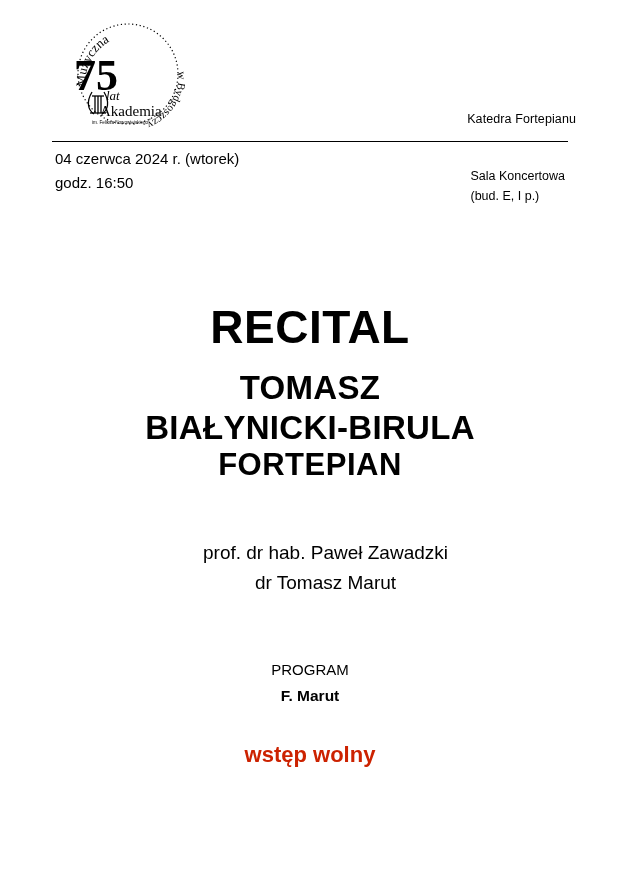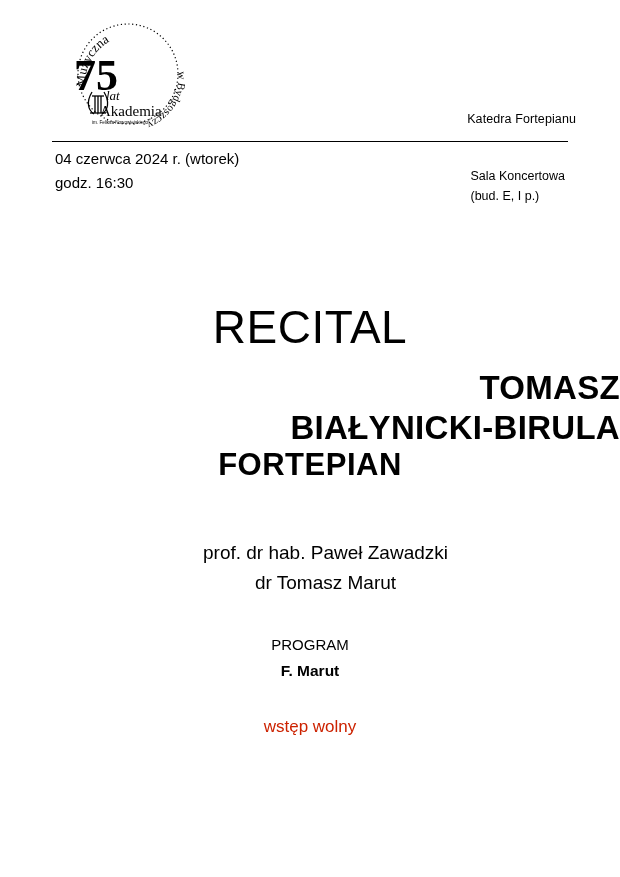--- a/index.html
+++ b/index.html
@@ -77,35 +77,34 @@
   .center {
     position: absolute;
     left: 0;
     right: 0;
     top: 300px;
     text-align: center;
   }
 
   .title-1 {
     font-size: 46px;
-    font-weight: normal;
+    font-weight: bold;
     line-height: 1.18;
     letter-spacing: 0.5px;
   }
   .title-1 .line {
     display: block;
   }
 
   .performer {
     margin-top: 14px;
     font-size: 33px;
     font-weight: bold;
     line-height: 1.2;
     letter-spacing: 0.3px;
-    text-align: right;
   }
   .performer .line {
     display: block;
   }
 
   .instrument {
     font-size: 31px;
     font-weight: bold;
     letter-spacing: 0.5px;
     text-align: center;
@@ -115,39 +114,39 @@
     margin-top: 55px;
     font-size: 19px;
     line-height: 1.55;
   }
   .teachers .line {
     display: block;
     padding-left: 31px;
   }
 
   .program {
-    margin-top: 36px;
+    margin-top: 61px;
     font-size: 15px;
     line-height: 1.6;
   }
   .program-label {
     display: block;
     font-weight: normal;
   }
   .program-composer {
     display: block;
     font-weight: bold;
     font-size: 15.5px;
     margin-top: 2px;
   }
 
   .free-entry {
     margin-top: 33px;
-    font-size: 17px;
-    font-weight: normal;
+    font-size: 22px;
+    font-weight: bold;
   }
 </style>
 </head>
 <body>
 
 <div class="poster">
 
   <div class="logo-wrap">
     <svg class="logo-svg" width="115" height="110" viewBox="0 0 115 110" xmlns="http://www.w3.org/2000/svg">
       <defs>
@@ -183,21 +182,21 @@
       </g>
     </svg>
   </div>
 
   <div class="dept">Katedra Fortepianu</div>
 
   <div class="divider"></div>
 
   <div class="date-block">
     <div>04 czerwca 2024 r. (wtorek)</div>
-    <div>godz. 16:30</div>
+    <div>godz. 16:50</div>
   </div>
 
   <div class="hall-block">
     <div>Sala Koncertowa</div>
     <div>(bud. E, I p.)</div>
   </div>
 
   <div class="center">
 
     <div class="title-1">

